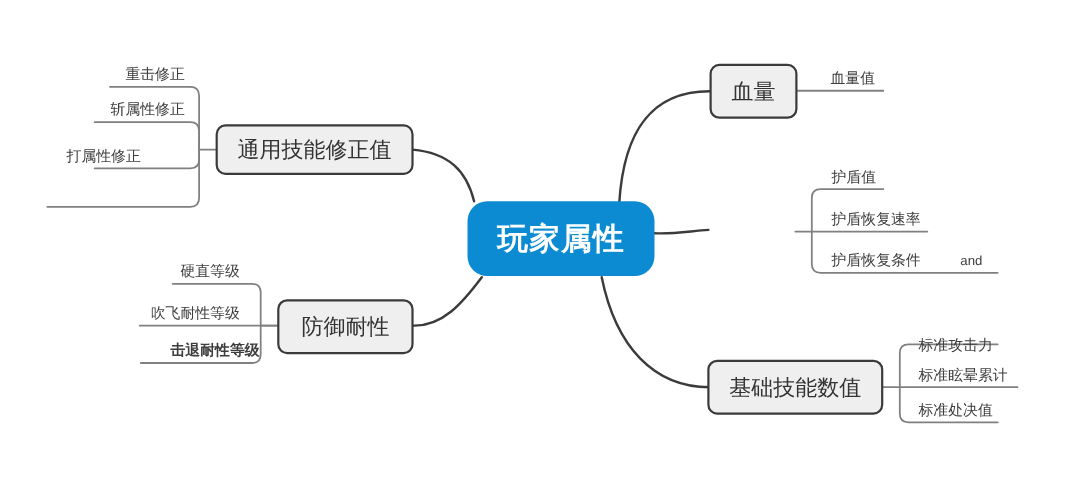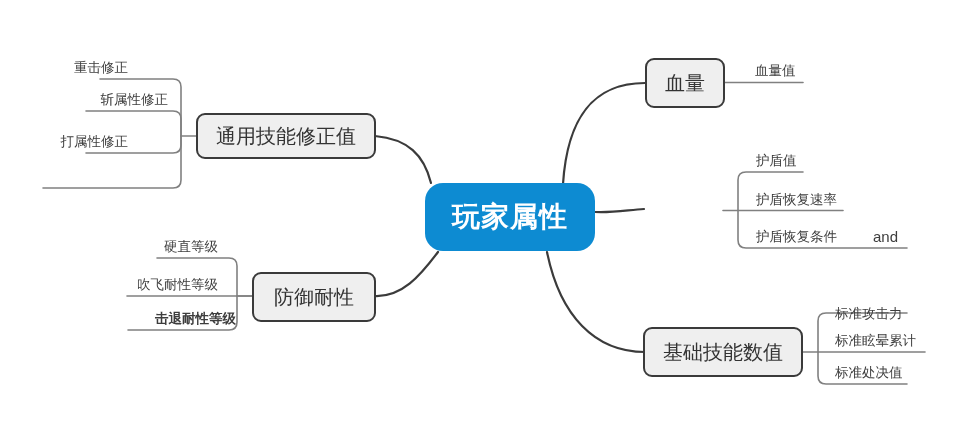--- a/index.html
+++ b/index.html
@@ -18,21 +18,21 @@
   .node{position:absolute;display:flex;align-items:center;justify-content:center;
         white-space:nowrap;cursor:pointer;}
   .central{background:var(--central-fill);color:var(--central-text);
            font-size:28px;font-weight:bold;border-radius:18px;letter-spacing:1px;}
   .topic{background:var(--topic-fill);color:var(--topic-text);
          border:2px solid var(--topic-border);border-radius:9px;
          font-size:20px;font-weight:normal;}
   .leaf{position:absolute;font-size:13.5px;line-height:16px;color:var(--leaf-text);
         white-space:nowrap;cursor:pointer;}
   .leaf.r{text-align:right;}
-  .note{position:absolute;font-size:15px;line-height:16px;color:var(--leaf-text);
+  .note{position:absolute;font-size:12px;line-height:16px;color:var(--leaf-text);
         white-space:nowrap;cursor:pointer;}
 </style>
 </head>
 <body>
 
 <div class="canvas">
 
   <svg width="972" height="440" viewBox="0 0 972 440">
 
     <path class="connector" d="M 375 136 C 408 139 424 155 431 183"></path>
@@ -61,21 +61,21 @@
     <path class="leafline" d="M 907 384 H 826 Q 818 384 818 376 V 352"></path>
   </svg>
 
   <div class="node central" style="left:425px;top:183px;width:170px;height:68px;">玩家属性</div>
 
   <div class="node topic" style="left:252px;top:272px;width:124px;height:50px;">防御耐性</div>
   <div class="node topic" style="left:196px;top:113px;width:180px;height:46px;">通用技能修正值</div>
   <div class="node topic" style="left:645px;top:58px;width:80px;height:50px;">血量</div>
   <div class="node topic" style="left:643px;top:327px;width:160px;height:50px;">基础技能数值</div>
 
-  <div class="leaf r" style="right:844px;top:60px;">重击修正</div>
+  <div class="leaf r" style="right:804px;top:60px;">重击修正</div>
   <div class="leaf r" style="right:804px;top:92px;">斩属性修正</div>
   <div class="leaf r" style="right:844px;top:134px;">打属性修正</div>
 
   <div class="leaf r" style="right:754px;top:239px;">硬直等级</div>
   <div class="leaf r" style="right:754px;top:277px;">吹飞耐性等级</div>
   <div class="leaf r" style="right:736px;top:311px;font-weight:bold;">击退耐性等级</div>
 
   <div class="leaf" style="left:755px;top:63px;">血量值</div>
 
   <div class="leaf" style="left:756px;top:153px;">护盾值</div>

